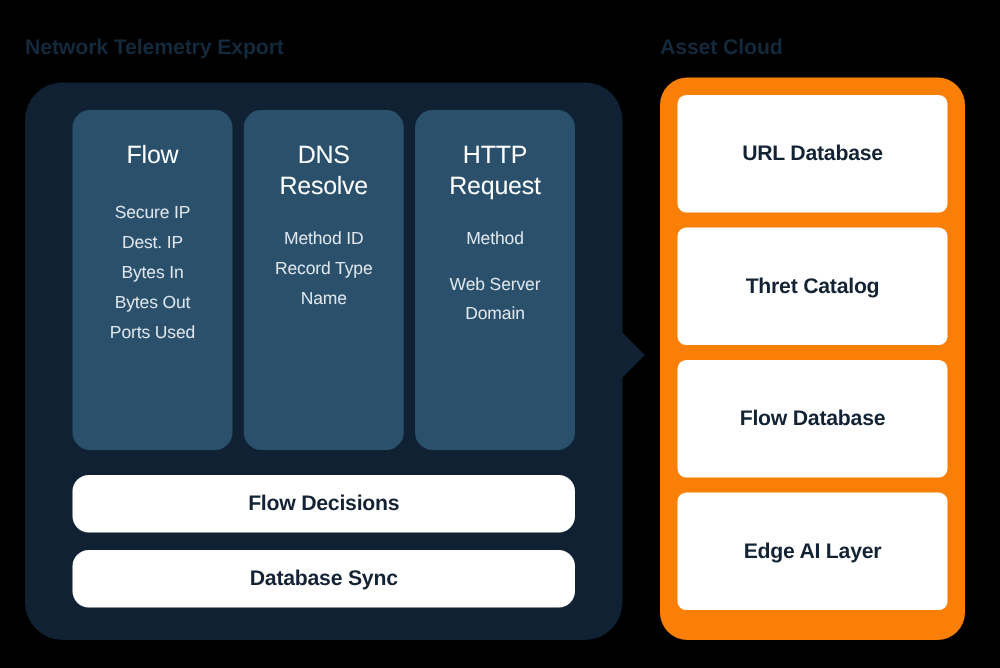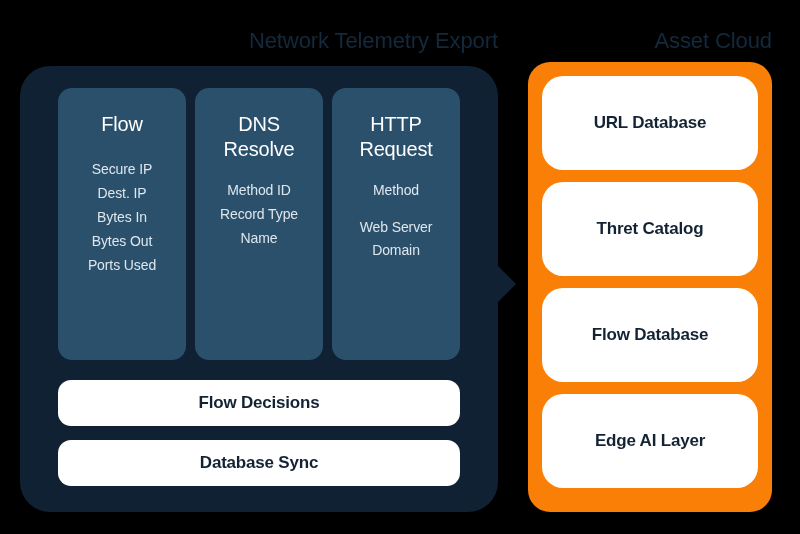--- a/index.html
+++ b/index.html
@@ -17,25 +17,25 @@
 
   .canvas {
     position: absolute;
     inset: 0;
     background: #000000;
   }
 
   
   .section-title {
     position: absolute;
-    font-size: 22px;
-    font-weight: normal;
+    font-size: 17px;
+    font-weight: bold;
     color: #14293c;
     letter-spacing: -0.1px;
-    text-align: right;
+    text-align: left;
     white-space: nowrap;
   }
   #title-left  { left: 20px;  top: 28px; width: 478px; }
   #title-right { left: 528px; top: 28px; width: 244px; }
 
   
   .telemetry-panel {
     position: absolute;
     left: 20px;
     top: 66px;
@@ -124,21 +124,21 @@
     height: 450px;
     background: #fa7f07;
     border-radius: 22px;
     box-sizing: border-box;
     padding: 14px;
   }
   .asset-card {
     width: 216px;
     height: 94px;
     background: #ffffff;
-    border-radius: 21px;
+    border-radius: 7px;
     display: flex;
     align-items: center;
     justify-content: center;
     margin-bottom: 12px;
   }
   .asset-card:last-child { margin-bottom: 0; }
   .asset-card-label {
     color: #132334;
     font-size: 17px;
     font-weight: bold;

